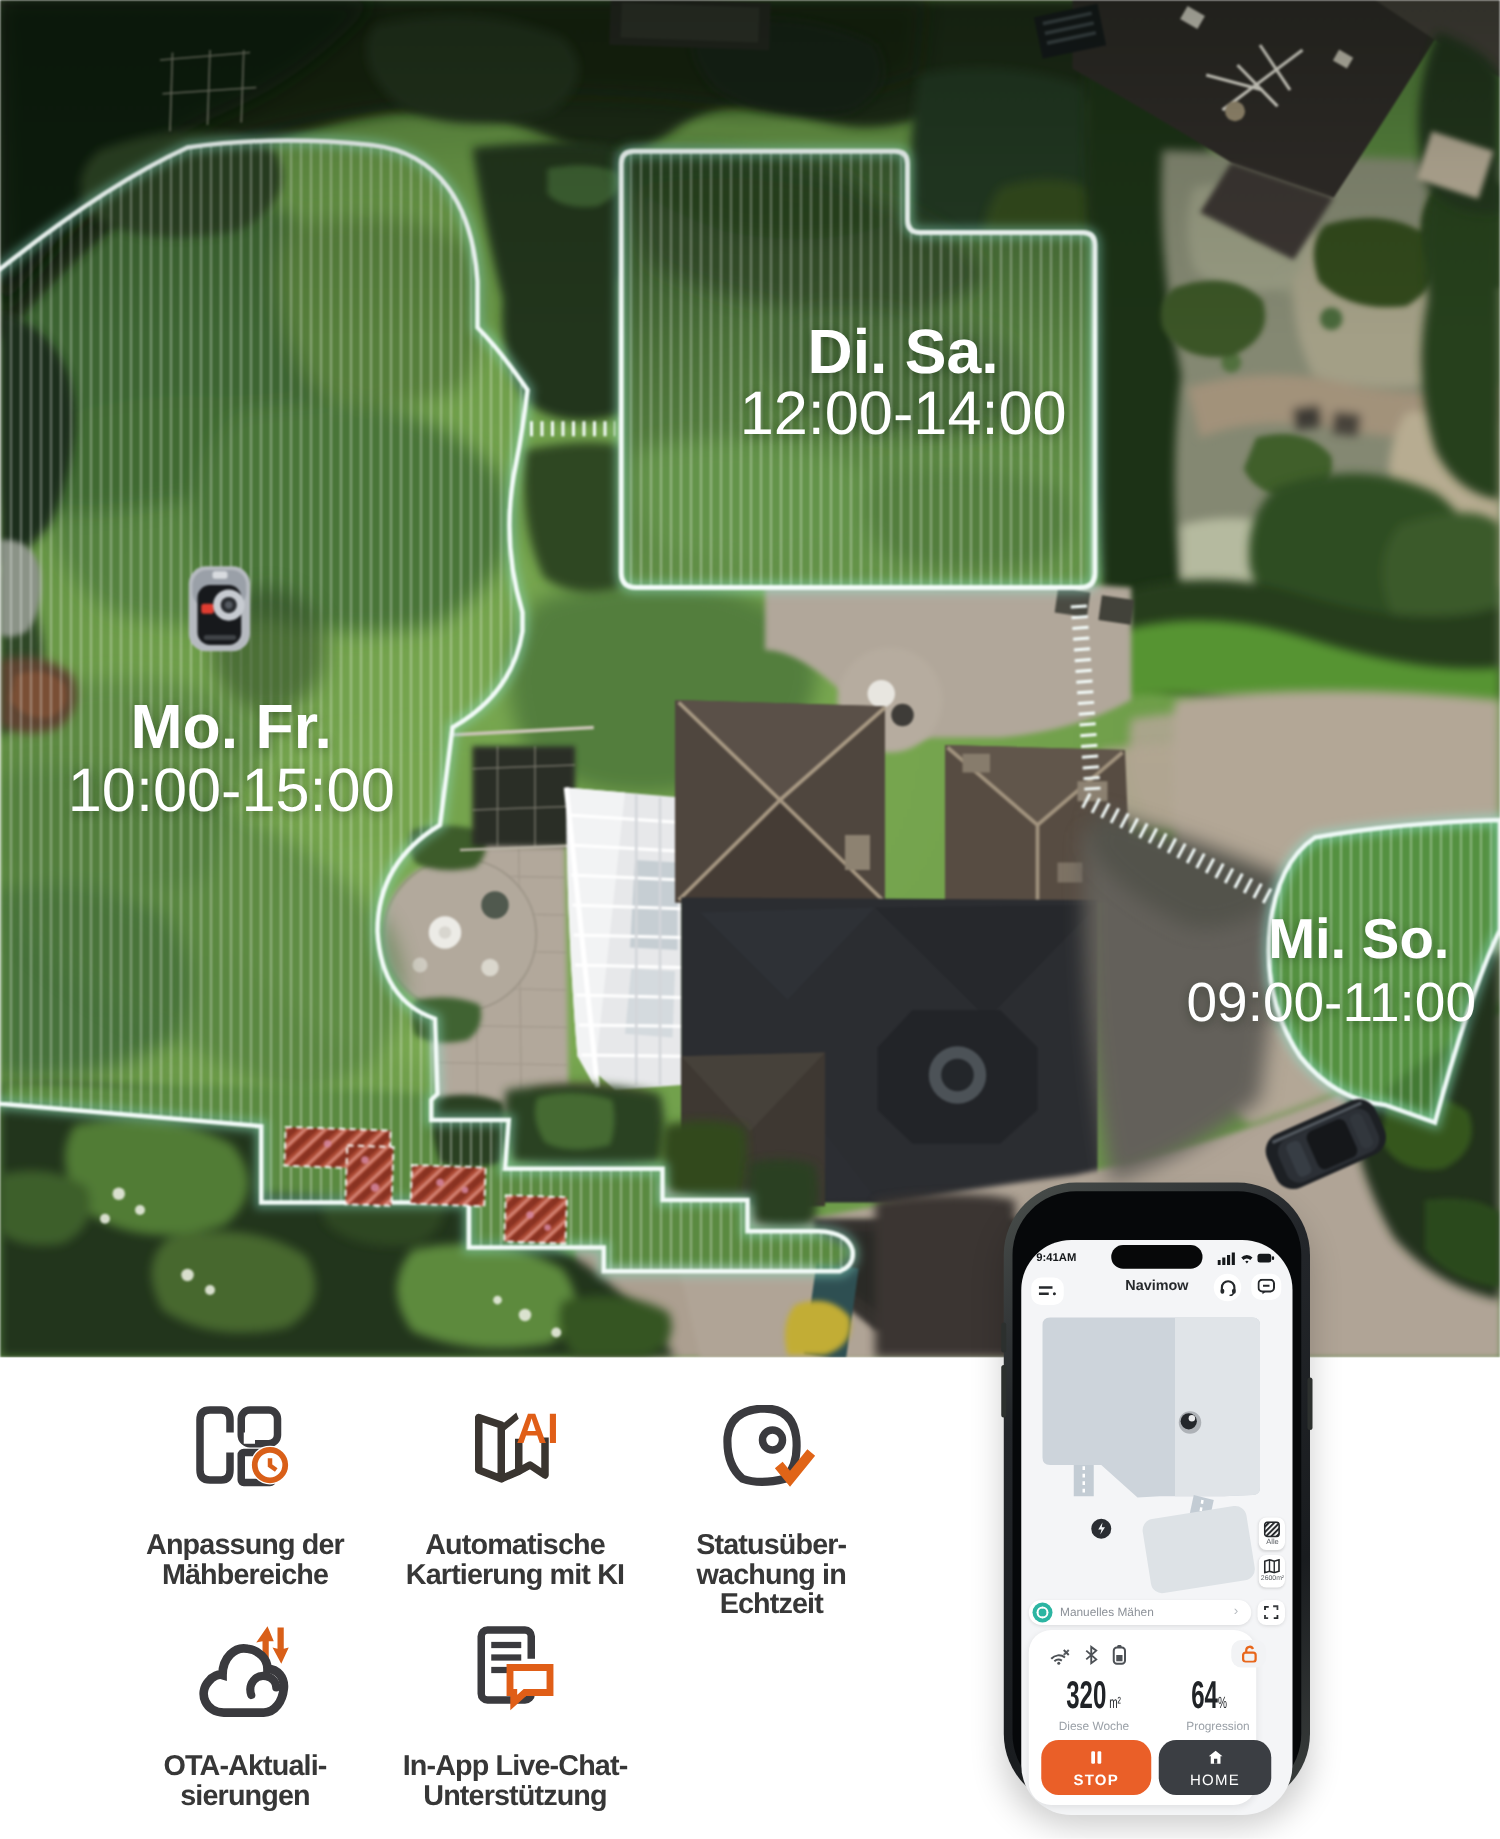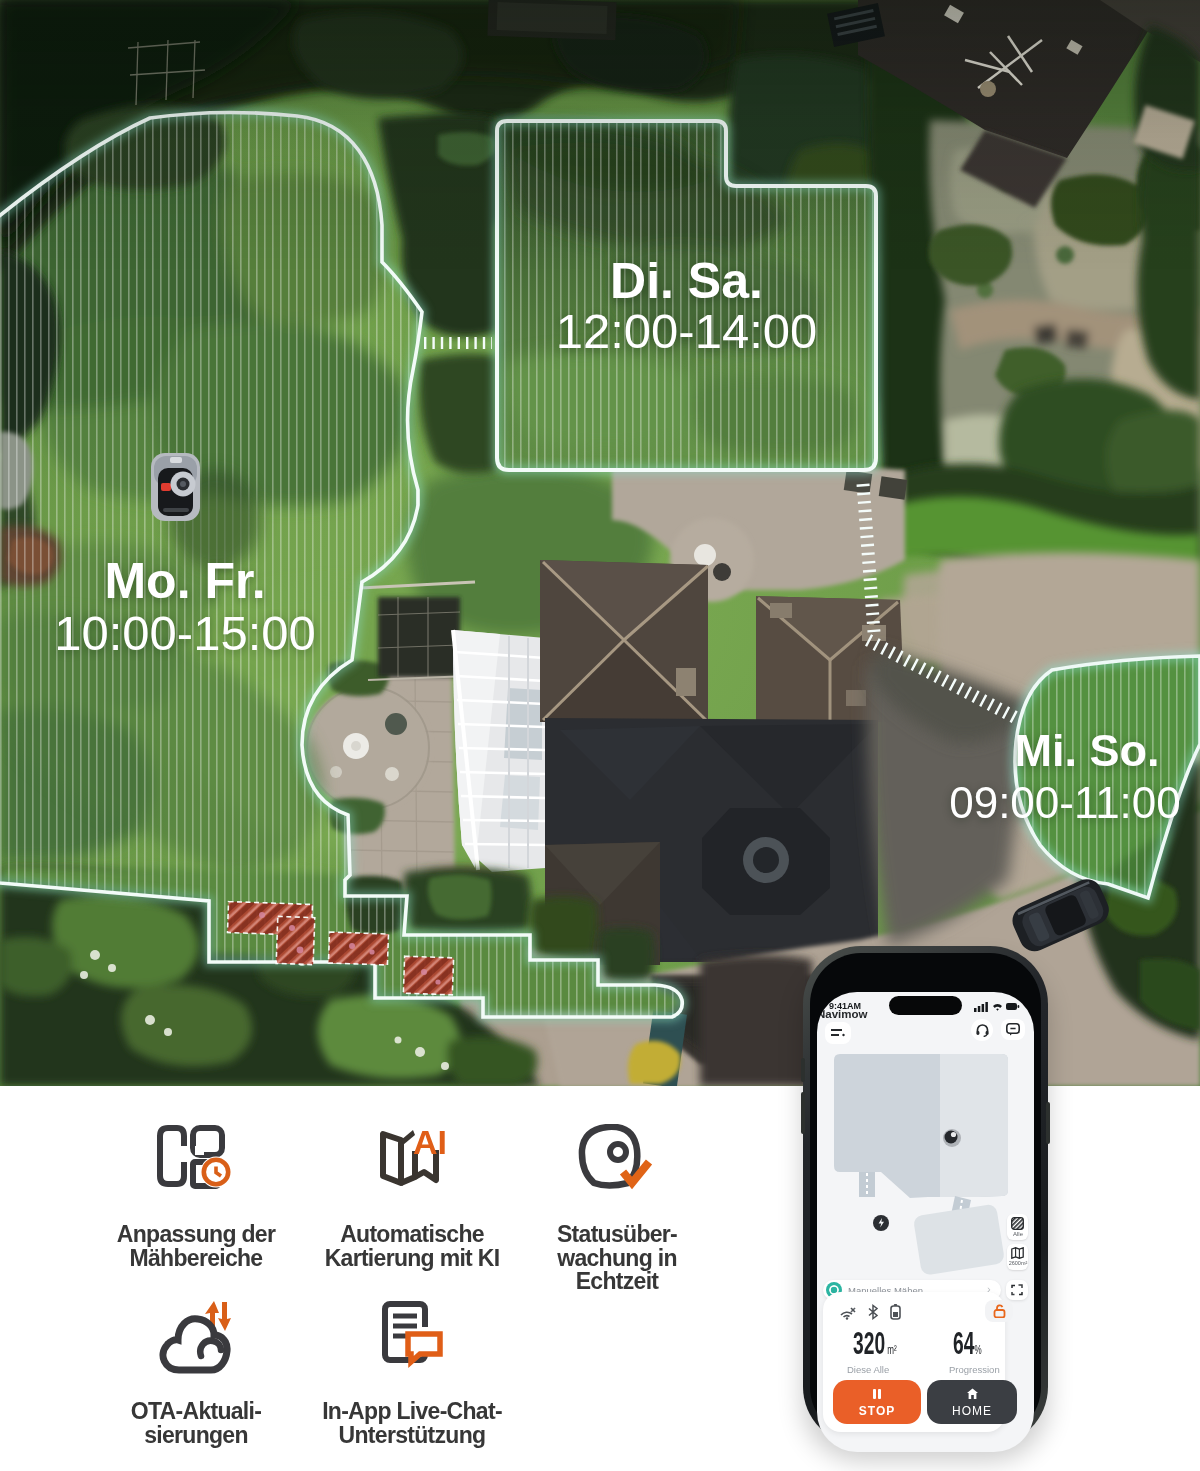--- a/index.html
+++ b/index.html
@@ -430,21 +430,21 @@
         <stop offset="25%" stop-color="rgba(6,14,6,0)"></stop>
 </linearGradient>
 <rect x="0" y="0" width="1200" height="1086" fill="url(#topshade)"></rect>
 </svg>
 
 <div class="ztxt" style="left:20px;top:555px;width:330px;">
 <div class="d">Mo. Fr.</div>
 <div class="t">10:00-15:00</div>
 </div>
 
-<div class="ztxt" style="left:521px;top:256px;width:331px;line-height:50px;">
+<div class="ztxt" style="left:521px;top:256px;width:331px;line-height:50px;padding-left:36px;">
 <div class="d">Di. Sa.</div>
 <div class="t">12:00-14:00</div>
 </div>
 
 <div class="ztxt" style="left:920px;top:725px;width:290px;font-size:0;">
 <div class="d" style="font-size:45px;padding-left:44px;">Mi. So.</div>
 <div class="t" style="font-size:44px;">09:00-11:00</div>
 </div>
 
 <div id="features">
@@ -537,21 +537,21 @@
           <rect x="43.5" y="4" width="1.8" height="3" rx="0.9" fill="#15181b"></rect>
   </svg>
 
   <div style="position:absolute;left:8px;top:30px;width:26px;height:22px;border-radius:8px;background:#fff;"></div>
   <svg style="position:absolute;left:14px;top:36px;" width="14" height="10" viewBox="0 0 14 10">
     <line x1="0" y1="2" x2="11" y2="2" stroke="#26292c" stroke-width="2"></line>
           <line x1="0" y1="7" x2="8" y2="7" stroke="#26292c" stroke-width="2"></line>
           <circle cx="12.5" cy="7" r="1.2" fill="#26292c"></circle>
   </svg>
 
-  <div style="position:absolute;left:0;top:16px;width:100%;text-align:left;font-size:11.5px;font-weight:bold;color:#26292c;">Navimow</div>
+  <div style="position:absolute;left:0;top:31px;width:100%;text-align:center;font-size:11.5px;font-weight:bold;color:#26292c;">Navimow</div>
 
   <div style="position:absolute;left:154px;top:27px;width:22px;height:22px;border-radius:50%;background:#fff;"></div>
   <svg style="position:absolute;left:159px;top:32px;" width="13" height="13" viewBox="0 0 13 13">
     <path d="M1.5,8 v-2 a5,5 0 0 1 10,0 v2" fill="none" stroke="#26292c" stroke-width="1.7"></path>
     <rect x="0.4" y="7" width="3" height="4" rx="1.4" fill="#26292c"></rect>
           <rect x="9.6" y="7" width="3" height="4" rx="1.4" fill="#26292c"></rect>
     <path d="M11,10.5 q-1,1.8 -3.4,1.9" fill="none" stroke="#26292c" stroke-width="1.4"></path>
   </svg>
 
   <div style="position:absolute;left:184px;top:27px;width:24px;height:21px;border-radius:8px;background:#fff;"></div>
@@ -618,21 +618,21 @@
   <div style="position:absolute;left:189px;top:288px;width:22px;height:20px;border-radius:7px;background:#fff;box-shadow:0 1px 3px rgba(0,0,0,0.10);"></div>
   <svg style="position:absolute;left:194px;top:292px;" width="12" height="12" viewBox="0 0 12 12">
     <g fill="none" stroke="#26292c" stroke-width="1.5">
             <path d="M1,4 V1.5 H4"></path>
             <path d="M8,10.5 H11 V8"></path>
             <path d="M7.5,1 H11 V4" opacity="0.9"></path>
             <path d="M1,8 V10.5 H3.5" opacity="0.9"></path>
           </g>
   </svg>
 
-  <div style="position:absolute;left:6px;top:300px;width:182px;height:140px;border-radius:18px;background:#fff;box-shadow:0 2px 6px rgba(0,0,0,0.08);">
+  <div style="position:absolute;left:6px;top:312px;width:182px;height:140px;border-radius:18px;background:#fff;box-shadow:0 2px 6px rgba(0,0,0,0.08);">
 
     <svg style="position:absolute;left:16px;top:12px;" width="80" height="16" viewBox="0 0 80 16">
       <g stroke="#4d5156" stroke-width="1.6" fill="none">
         <path d="M2,11 a8,8 0 0 1 11,-1"></path>
               <path d="M4.5,13 a5,5 0 0 1 6,-0.5"></path>
               <circle cx="8" cy="14.5" r="1.2" fill="#4d5156" stroke="none"></circle>
         <line x1="12" y1="4" x2="16" y2="8"></line>
               <line x1="16" y1="4" x2="12" y2="8" opacity="0.9"></line>
       </g>
       <g stroke="#4d5156" stroke-width="1.5" fill="none">
@@ -645,21 +645,21 @@
       </g>
     </svg>
 
     <div style="position:absolute;left:162px;top:8px;width:28px;height:22px;border-radius:8px;background:#f2f3f5;"></div>
     <svg style="position:absolute;left:170px;top:12px;" width="13" height="14" viewBox="0 0 13 14">
       <rect x="1.5" y="6" width="10" height="7.4" rx="2" fill="none" stroke="#e8671c" stroke-width="1.8"></rect>
       <path d="M4,6 v-2 a2.8,2.8 0 0 1 5.4,-0.8" fill="none" stroke="#e8671c" stroke-width="1.8"></path>
     </svg>
 
     <div style="position:absolute;left:30px;top:34px;font-size:31px;font-weight:bold;color:#202327;transform:scaleX(0.62);transform-origin:0 0;white-space:nowrap;">320<span style="font-size:13px;font-weight:normal;">&nbsp;m²</span></div>
-    <div style="position:absolute;left:24px;top:72px;font-size:9.5px;color:#9aa0a7;">Diese Alle</div>
+    <div style="position:absolute;left:24px;top:72px;font-size:9.5px;color:#9aa0a7;">Diese Woche</div>
 
     <div style="position:absolute;left:130px;top:34px;font-size:31px;font-weight:bold;color:#202327;transform:scaleX(0.62);transform-origin:0 0;white-space:nowrap;">64<span style="font-size:13px;font-weight:normal;">%</span></div>
     <div style="position:absolute;left:126px;top:72px;font-size:9.5px;color:#9aa0a7;">Progression</div>
 
     <div style="position:absolute;left:10px;top:88px;width:88px;height:44px;border-radius:14px;background:#ea5f28;color:#fff;text-align:center;">
       <svg style="margin-top:8px;" width="12" height="12" viewBox="0 0 12 12">
               <rect x="2" y="1" width="3" height="10" rx="1" fill="#fff"></rect>
               <rect x="7" y="1" width="3" height="10" rx="1" fill="#fff"></rect>
             </svg>
       <div style="font-size:12px;font-weight:bold;letter-spacing:1px;margin-top:0px;">STOP</div>

